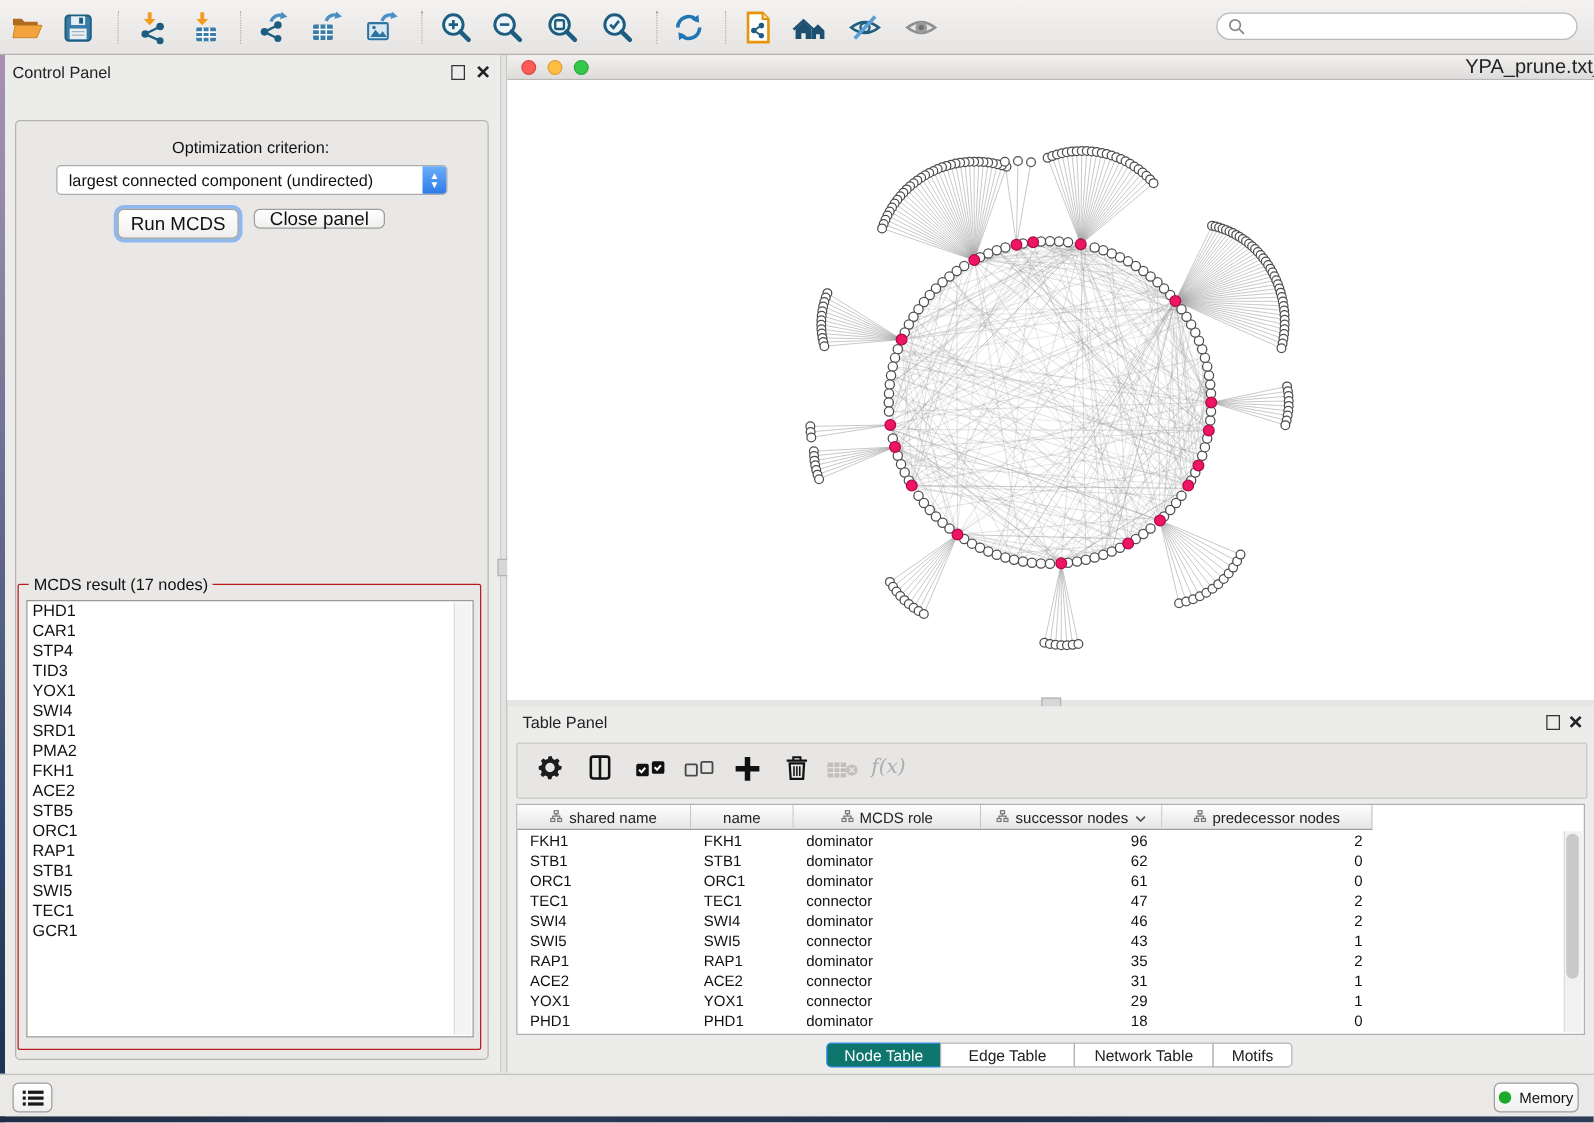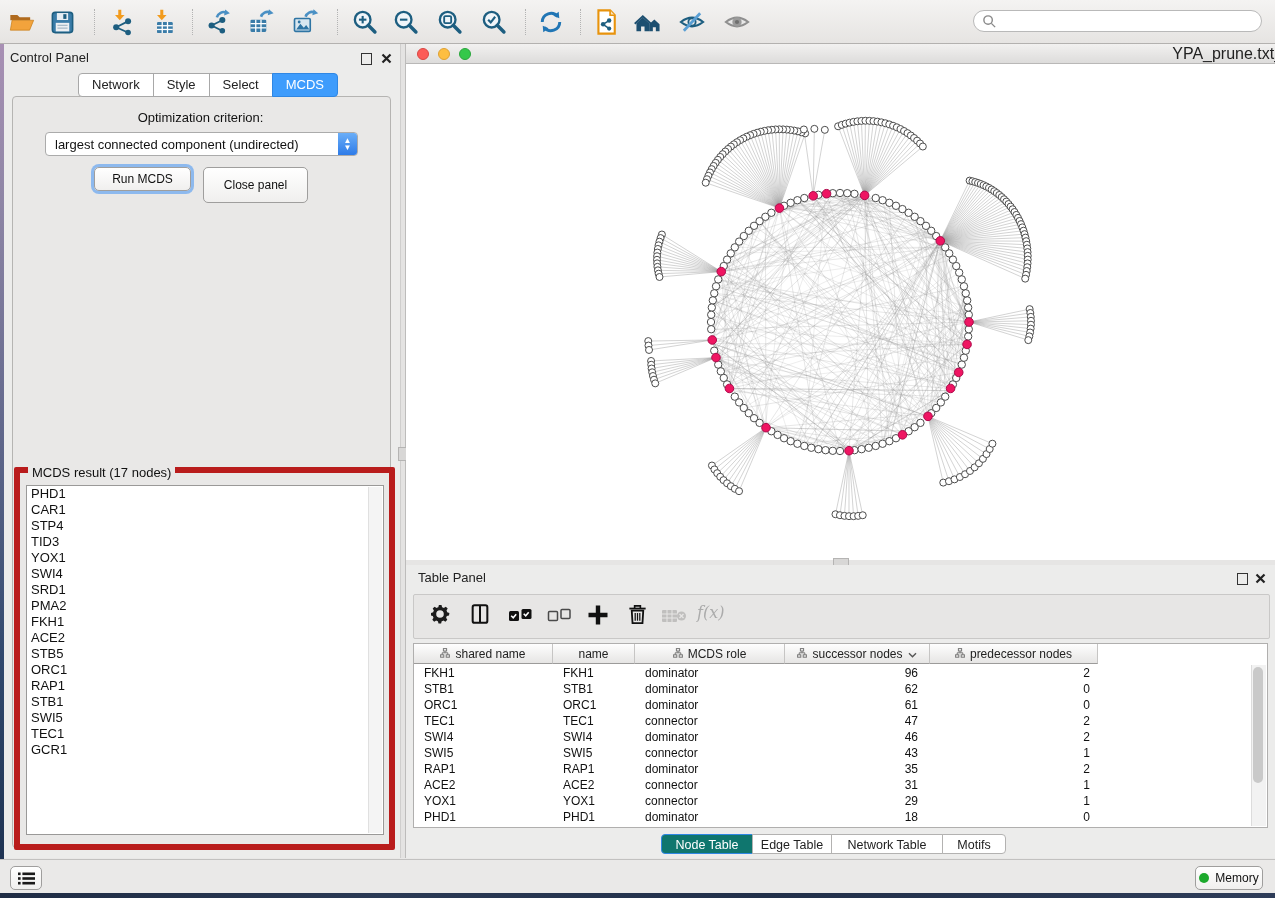--- a/index.html
+++ b/index.html
@@ -17,25 +17,25 @@
   
   .cp{left:4px;top:44px;width:396px;height:814px;background:#ececeb;}
   .panel-title{font-size:13px;color:#222;}
   .float-ic{width:9px;height:10px;border:1.4px solid #333;display:inline-block;}
   .panel-hbtn{position:absolute;cursor:pointer;}
   .cp-content{position:absolute;left:8px;top:52px;width:377px;height:750px;background:#e9e8e7;border:1px solid #b5b4b2;border-radius:4px;}
   .cptab{height:22px;line-height:22px;padding:0 13px;background:#fff;border:1px solid #a8a8a8;font-size:13px;color:#222;margin-left:-1px;}
   .cptab:first-child{border-radius:4px 0 0 4px;margin-left:0;}
   .cptab:last-child{border-radius:0 4px 4px 0;}
   .cptab.sel{background:#3e9cfc;border-color:#2f87e4;color:#fff;}
-  .btn{background:linear-gradient(#ffffff,#f0efee);border:1px solid #9f9e9d;border-radius:5px;font-size:12px;color:#111;display:flex;align-items:center;justify-content:center;box-sizing:border-box;}
+  .btn{background:linear-gradient(#ffffff,#f0efee);border:1px solid #9f9e9d;border-radius:5px;font-size:15px;color:#111;display:flex;align-items:center;justify-content:center;box-sizing:border-box;}
   .btn.focus{box-shadow:0 0 0 3px rgba(110,170,240,.75);}
   .dropdown{background:#fff;border:1px solid #ababab;border-radius:4px;display:flex;align-items:center;font-size:13px;color:#111;box-sizing:border-box;}
   .dd-cap{margin-left:auto;width:19px;height:22px;border-radius:0 3px 3px 0;background:linear-gradient(#6aaef8,#2e7be8);display:flex;flex-direction:column;align-items:center;justify-content:center;color:#fff;font-size:8px;line-height:7px;}
-  .groupbox{position:absolute;border:6px solid #b91c1c;border-radius:2px;}
+  .groupbox{position:absolute;border:1px solid #b91c1c;border-radius:2px;}
   .legend{position:absolute;top:-8px;left:8px;background:#e9e8e7;padding:0 4px;font-size:13px;color:#111;}
   .mcds-list{position:absolute;background:#fff;border:1px solid #9a9998;font-size:13px;color:#111;}
   .mcds-item{height:16px;line-height:16px;padding-left:4px;}
   .vtrack{position:absolute;top:1px;right:1px;bottom:1px;width:13px;background:#f4f4f4;border-left:1px solid #e0e0e0;}
   
   .vsplit{left:400px;top:44px;width:6px;height:814px;background:#e4e3e2;border-left:1px solid #cfcecd;border-right:1px solid #bdbcbb;box-sizing:border-box;}
   .split-handle{background:#d8d7d6;border:1px solid #b5b4b3;}
   
   .netwin{left:406px;top:44px;width:869px;height:516px;background:#fff;}
   .net-titlebar{position:absolute;left:0;top:0;width:869px;height:20px;background:linear-gradient(#f2f1f0,#dddcdb);border-bottom:1px solid #b9b8b7;box-sizing:border-box;}
@@ -232,36 +232,30 @@
 
   <div class="abs cp">
     <span class="abs panel-title" style="left:6px;top:6px;">Control Panel</span>
     <span class="abs panel-hbtn" style="left:357px;top:7px;"><span class="float-ic"></span></span>
     <span class="abs panel-hbtn" style="left:377px;top:6px;">
       <svg width="11" height="11" viewBox="0 0 11 11">
           <path d="M1.5 1.5l8 8M9.5 1.5l-8 8" stroke="#222" stroke-width="2.2"></path>
         </svg>
     </span>
     <div class="cp-content"></div>
-    <div class="abs" id="cp-tabs" style="left:74px;top:29px;display:flex;z-index:3;">
-        <div class="cptab">Network</div>
-        <div class="cptab">Style</div>
-        <div class="cptab">Select</div>
-        <div class="cptab sel">MCDS</div>
-      </div>
     <div class="abs dropdown" style="left:41px;top:88px;width:313px;height:24px;padding-left:9px;">
       <span>largest connected component (undirected)</span>
       <span class="dd-cap">
           <span>▲</span>
           <span>▼</span>
         </span>
     </div>
     <div class="abs" style="left:8px;top:66px;width:377px;text-align:center;font-size:13px;color:#111;">Optimization criterion:</div>
     <div class="abs btn focus" style="left:90px;top:123px;width:97px;height:24px;">Run MCDS</div>
-    <div class="abs btn" style="left:199px;top:123px;width:105px;height:36px;">Close panel</div>
+    <div class="abs btn" style="left:199px;top:123px;width:105px;height:16px;">Close panel</div>
     <div class="groupbox" style="left:10px;top:423px;width:369px;height:371px;">
       <span class="legend">MCDS result (17 nodes)</span>
       <div class="mcds-list" style="left:6px;top:12px;width:356px;height:348px;" id="mcds-list">
         <div class="vtrack"></div>
       <div class="mcds-item">PHD1</div>
           <div class="mcds-item">CAR1</div>
           <div class="mcds-item">STP4</div>
           <div class="mcds-item">TID3</div>
           <div class="mcds-item">YOX1</div>
           <div class="mcds-item">SWI4</div>
@@ -1249,21 +1243,21 @@
             <div class="td" style="left: 516px; width: 168px; text-align: right; padding-right: 8px;">0</div>
           </div>
         </div>
       <div class="tbl-sb">
         <div class="tbl-thumb" style="top:2px;height:116px;"></div>
       </div>
     </div>
 
     <div class="abs" id="bot-tabs" style="left:255px;top:269px;display:flex;">
         <div class="bot-tab sel" style="width: 92px;">Node Table</div>
-        <div class="bot-tab" style="width: 80px;">Edge Table</div>
+        <div class="bot-tab" style="width: 108px;">Edge Table</div>
         <div class="bot-tab" style="width: 112px;">Network Table</div>
         <div class="bot-tab" style="width: 64px;">Motifs</div>
       </div>
   </div>
 
   <div class="abs statusbar">
     <div class="abs btn" style="left:10px;top:6px;width:32px;height:24px;">
       <svg width="17" height="13" viewBox="0 0 17 13">
           <g fill="#1a1a1a">
             <rect x="0" y="0.5" width="2.6" height="2.6"></rect>

